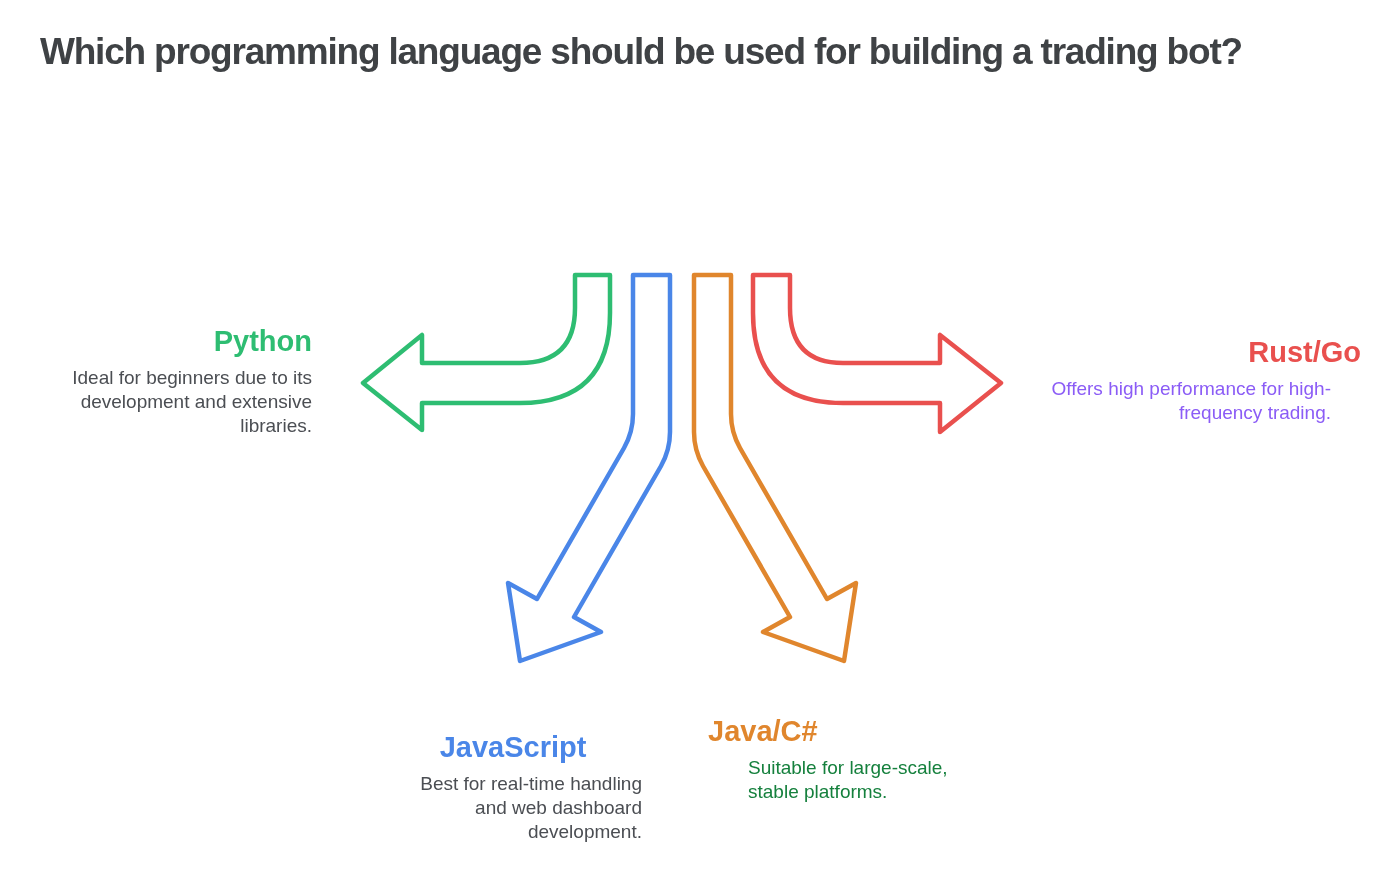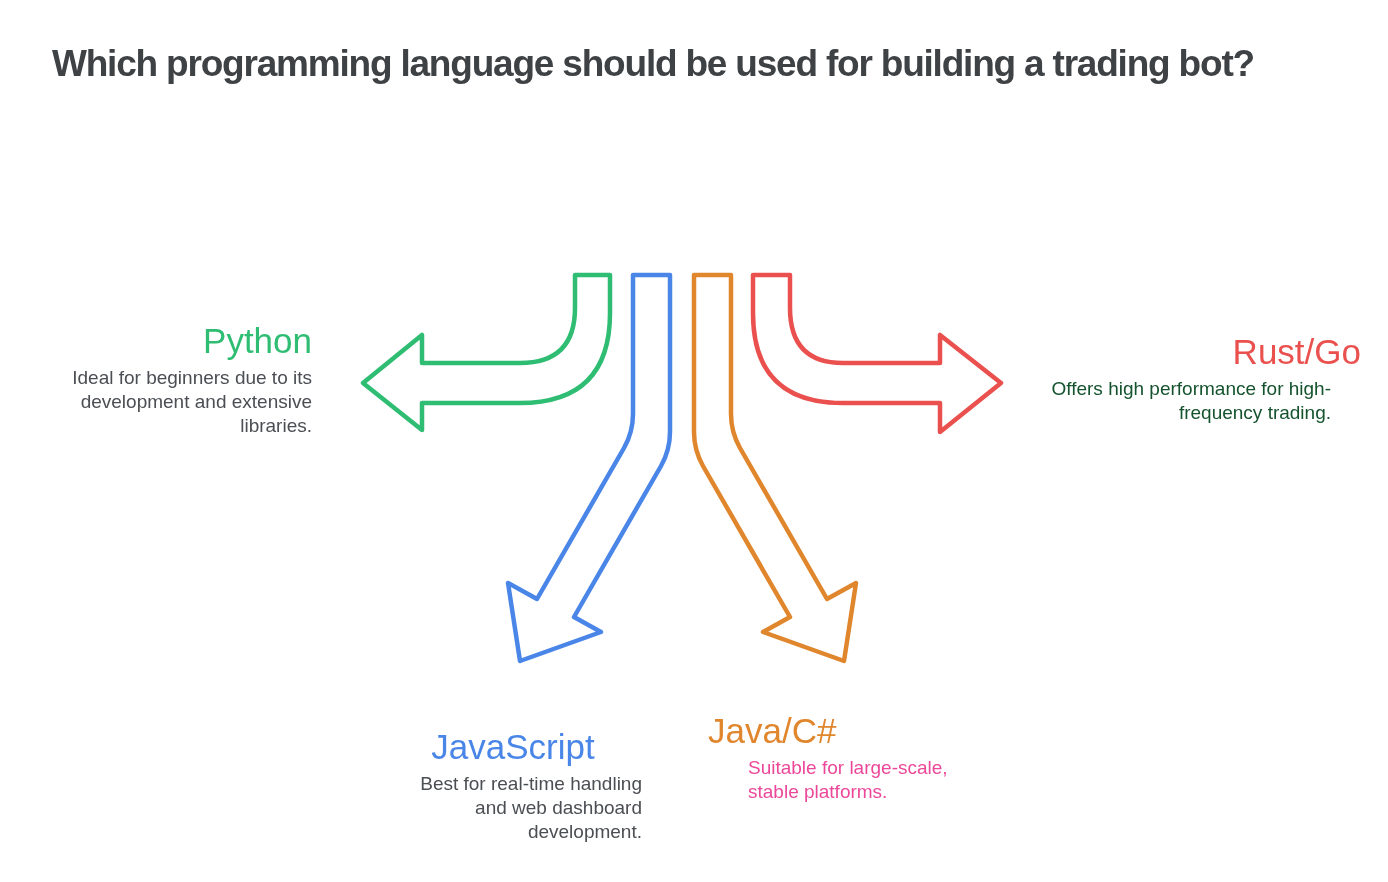--- a/index.html
+++ b/index.html
@@ -8,35 +8,35 @@
     width: 1388px;
     height: 882px;
     background: #ffffff;
     font-family: "Liberation Sans", sans-serif;
     overflow: hidden;
   }
   .title {
     position: absolute;
     left: 36px;
     top: 27px;
-    margin: 16px;
+    margin: 4px;
     font-size: 37px;
     font-weight: 700;
     letter-spacing: -1.2px;
     white-space: nowrap;
   }
   .arrows {
     position: absolute;
     left: 0;
     top: 0;
   }
   .block { position: absolute; }
   .label {
-    font-size: 35px;
-    font-weight: 400;
+    font-size: 29px;
+    font-weight: 700;
     line-height: 38px;
   }
   .desc {
     font-size: 19px;
     line-height: 24px;
     margin: 6px 0 0 0;
   }
   .block-python { right: 1076px; top: 322px; width: 310px; text-align: right; }
   .block-python .desc { max-width: 280px; margin-left: auto; }
   .block-rust { left: 1051px; top: 333px; width: 310px; text-align: right; }
@@ -70,26 +70,26 @@
     </g>
   </svg>
 
   <div class="block block-python">
     <div class="label" style="color: rgb(46, 189, 114);">Python</div>
     <p class="desc" style="color: rgb(75, 78, 83);">Ideal for beginners due to its development and extensive libraries.</p>
   </div>
 
   <div class="block block-rust">
     <div class="label" style="color: rgb(233, 80, 78);">Rust/Go</div>
-    <p class="desc" style="color: #14532d;">Offers high performance for high-frequency trading.</p>
+    <p class="desc" style="color: #8b5cf6;">Offers high performance for high-frequency trading.</p>
   </div>
 
   <div class="block block-js">
     <div class="label" style="color: rgb(74, 134, 232); margin-top: 16px;">JavaScript</div>
     <p class="desc" style="color: rgb(75, 78, 83); text-align: right;">Best for real-time handling and web dashboard development.</p>
   </div>
 
   <div class="block block-java">
     <div class="label" style="color: rgb(224, 134, 45);">Java/C#</div>
-    <p class="desc" style="color: #ec4899;">Suitable for large-scale, stable platforms.</p>
+    <p class="desc" style="color: #15803d;">Suitable for large-scale, stable platforms.</p>
   </div>
 
 </div>
 
 </body></html>

